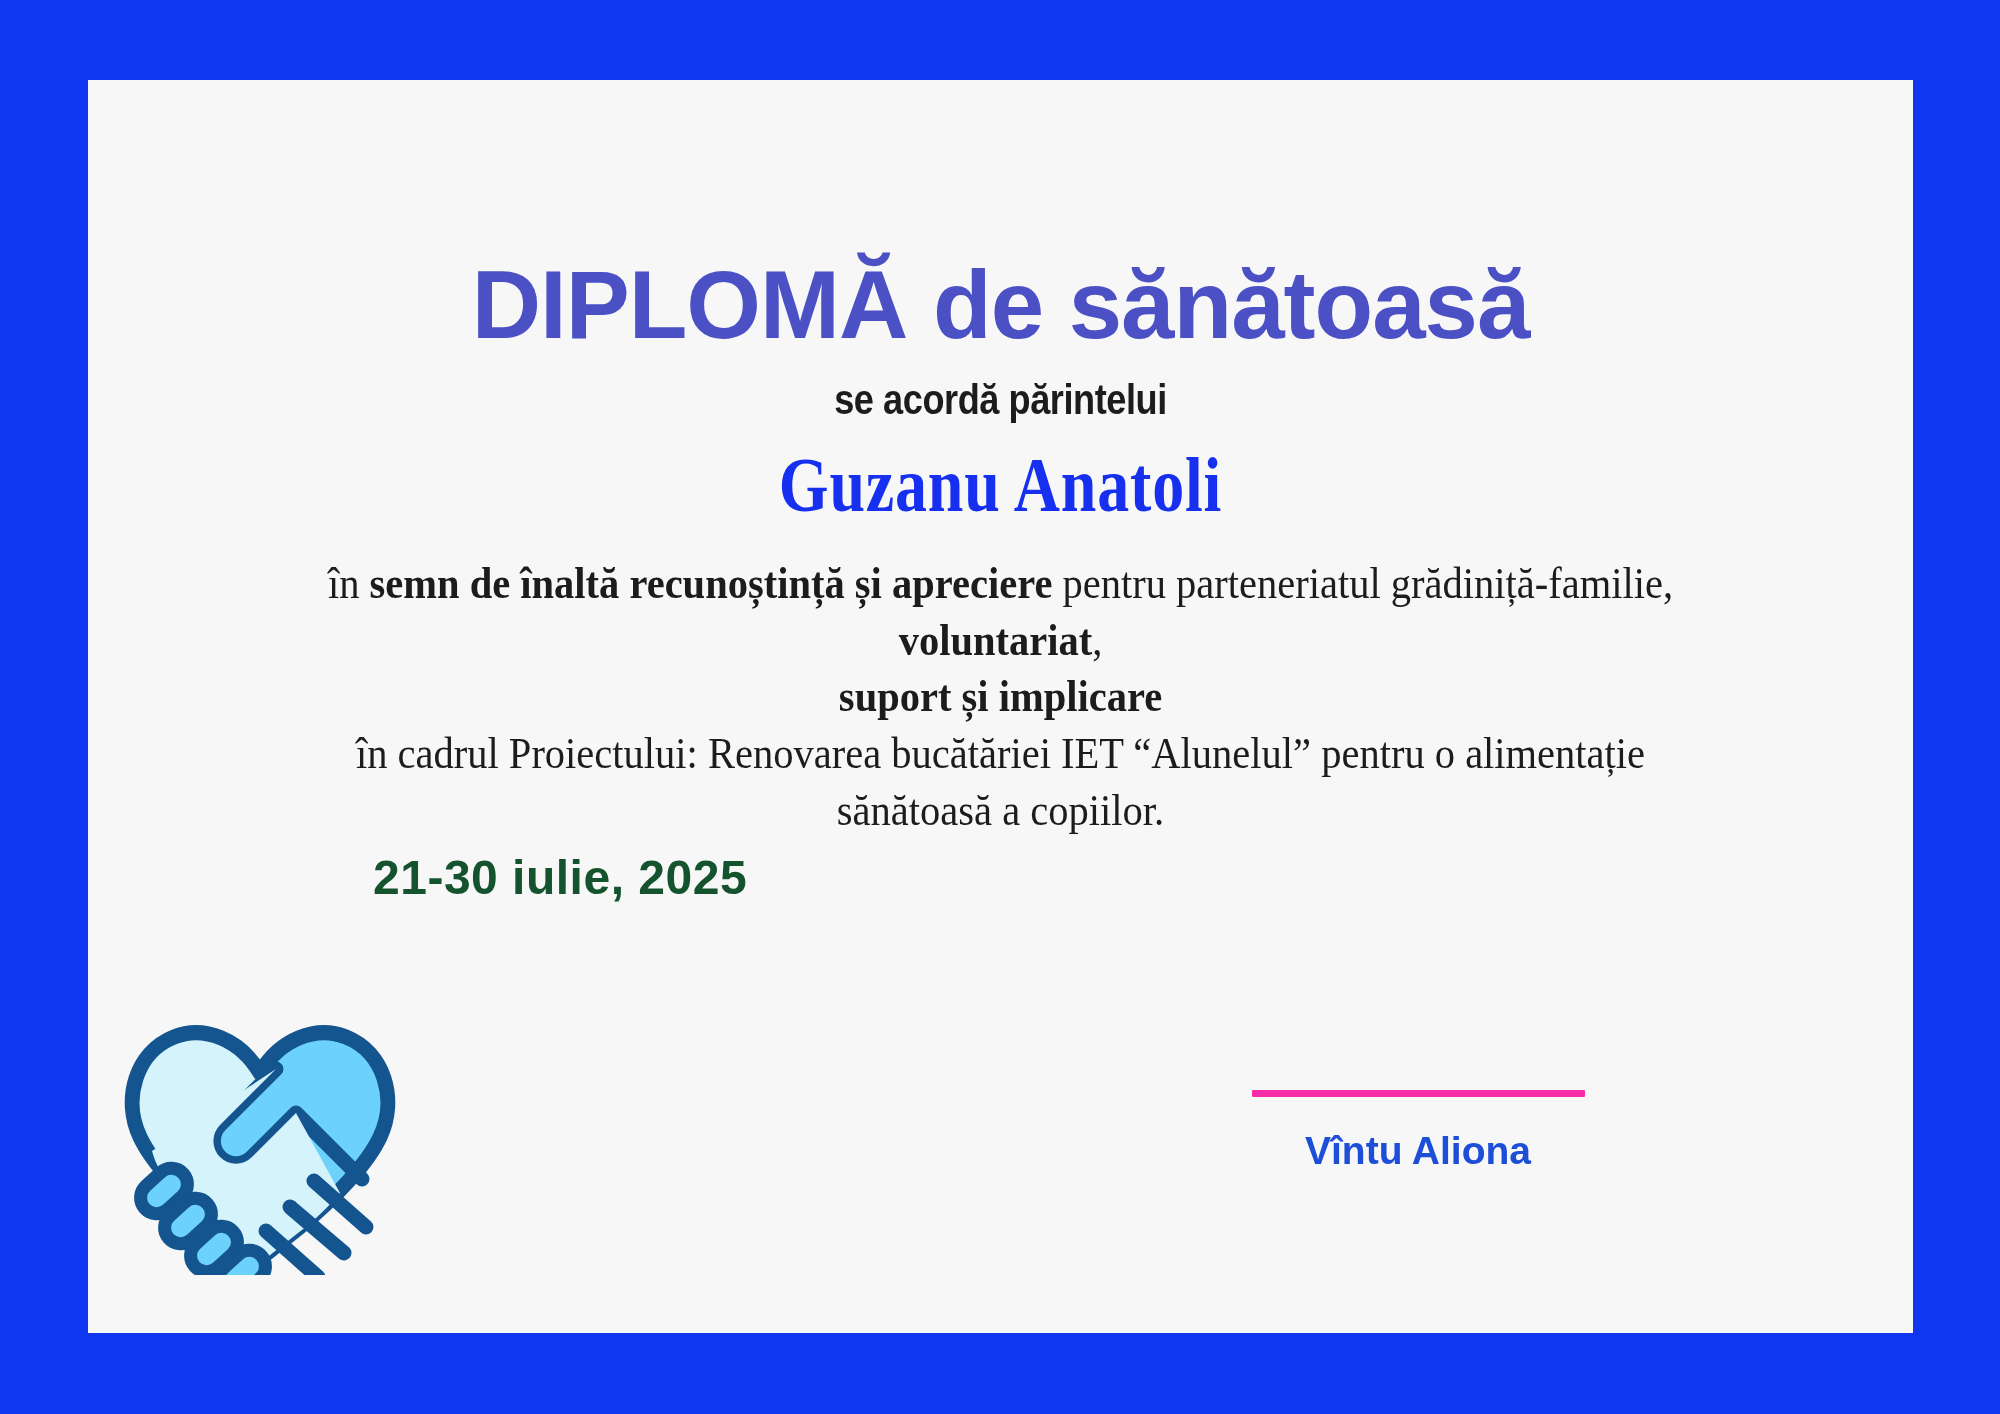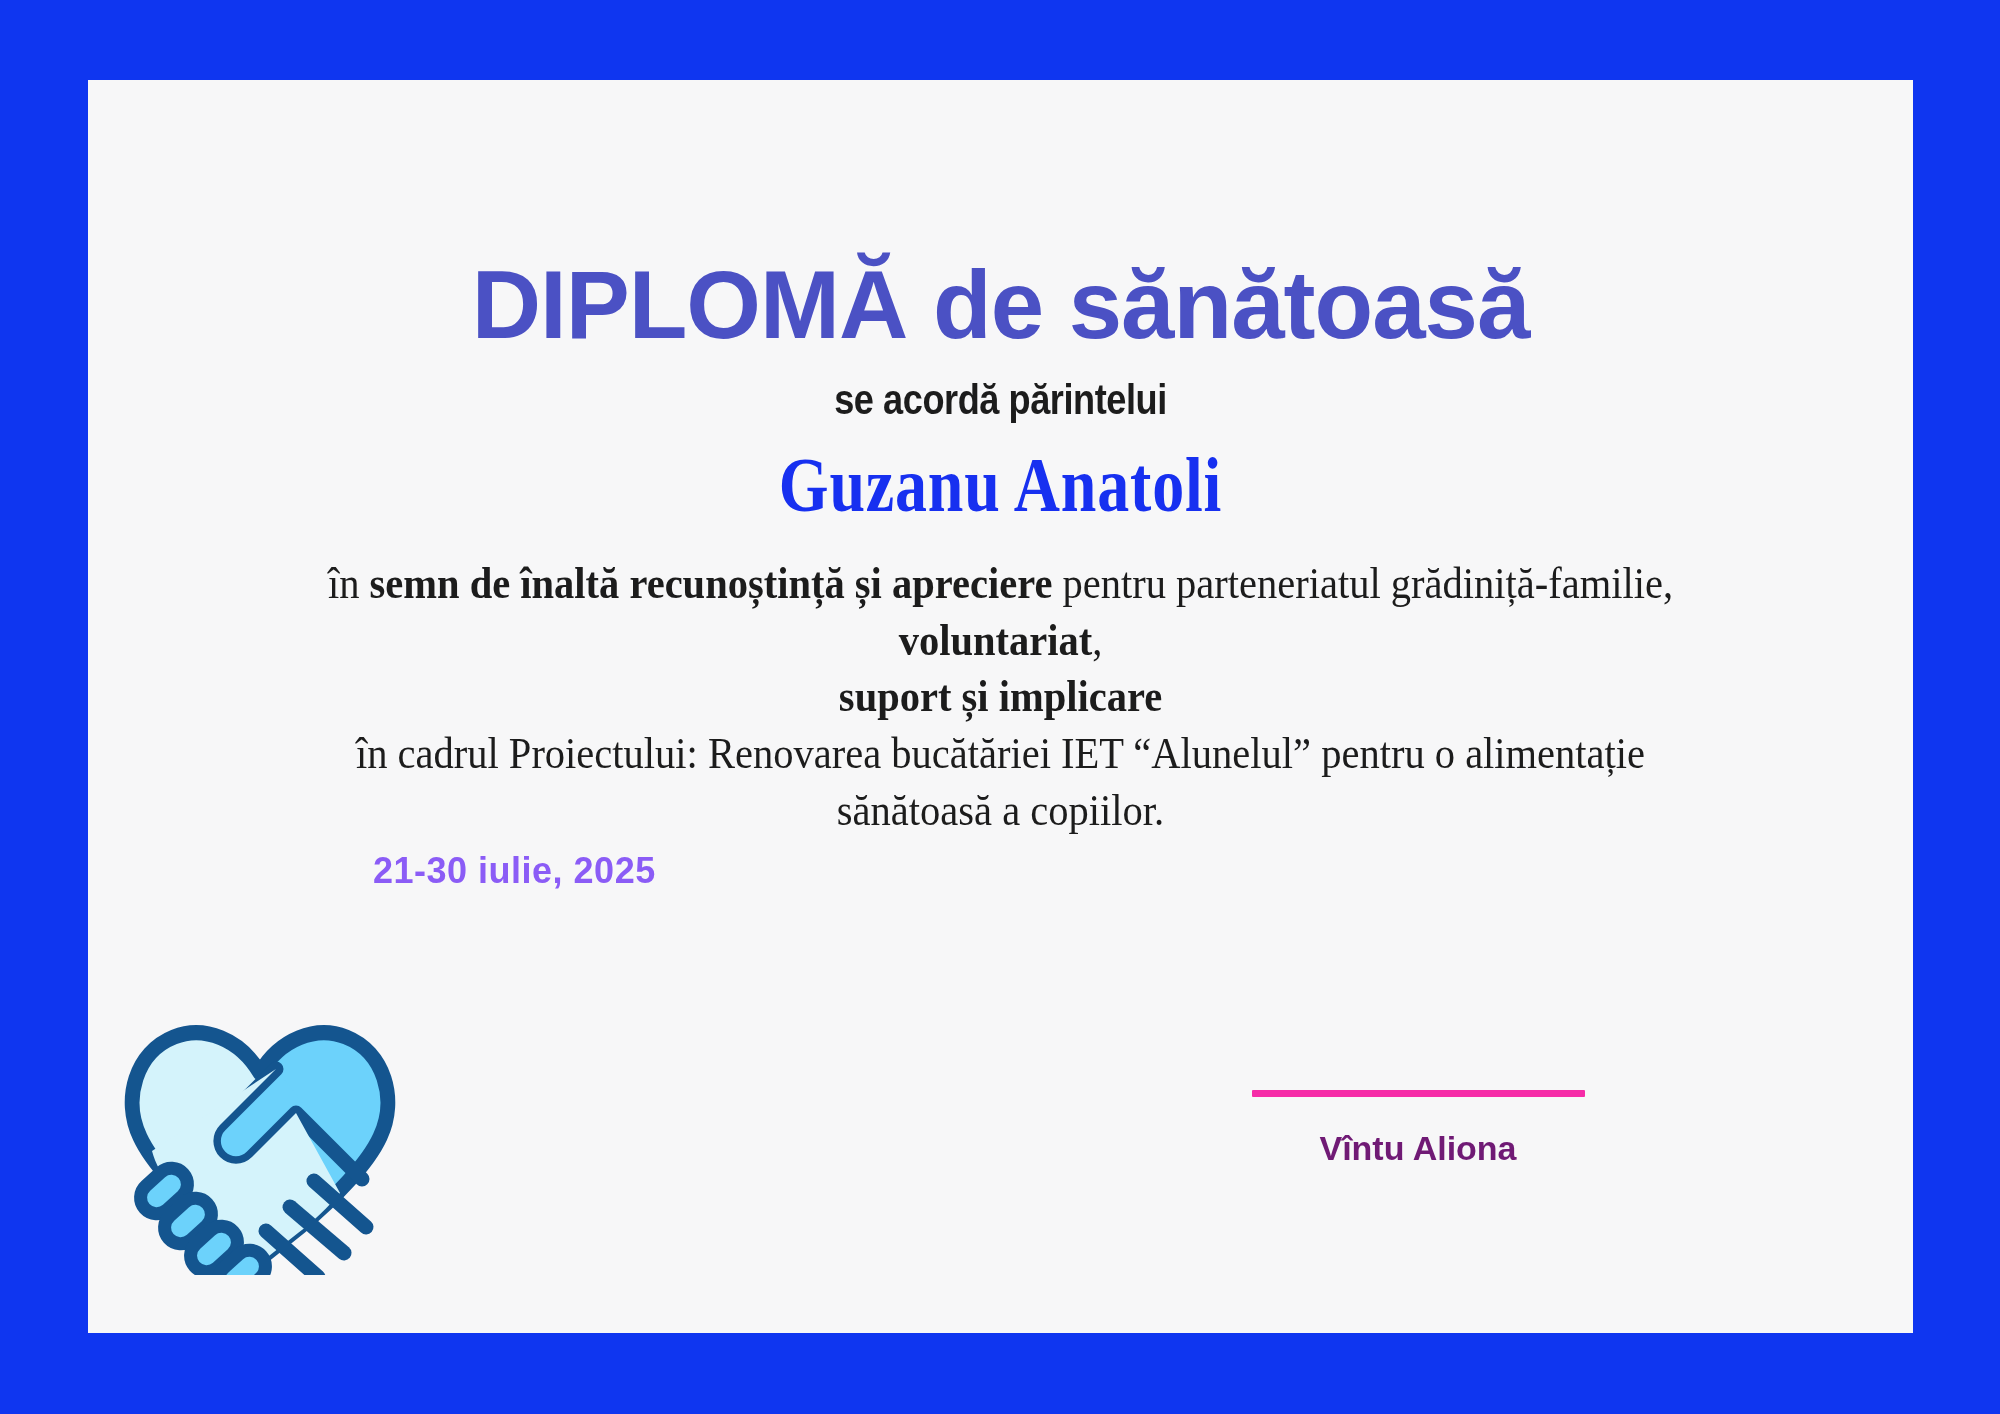--- a/index.html
+++ b/index.html
@@ -105,47 +105,47 @@
     display: block;
     width: 100%;
     height: 100%;
   }
 
   .date-text {
     position: absolute;
     left: 285px;
     top: 770px;
     font-family: "Liberation Sans", sans-serif;
-    font-size: 36px;
+    font-size: 48px;
     font-weight: 700;
     letter-spacing: 0.5px;
-    color: #8b5cf6;
+    color: #14532d;
   }
 
   #signature-block {
     position: absolute;
     left: 1110px;
     top: 1010px;
     width: 440px;
     text-align: center;
   }
 
   .sig-rule {
     width: 333px;
     height: 7px;
     background: #F62CA8;
     margin: 0 auto 32px auto;
     border-radius: 1px;
   }
 
   .sig-name {
     font-family: "Liberation Sans", sans-serif;
-    font-size: 34px;
-    font-weight: 700;
-    color: #701a75;
+    font-size: 39px;
+    font-weight: 700;
+    color: #1d4ed8;
     letter-spacing: 0px;
   }
 
   .sig-role {
     font-family: "Liberation Sans", sans-serif;
     font-size: 33px;
     font-weight: 400;
     color: #1C1C1C;
     letter-spacing: 0.3px;
   }

